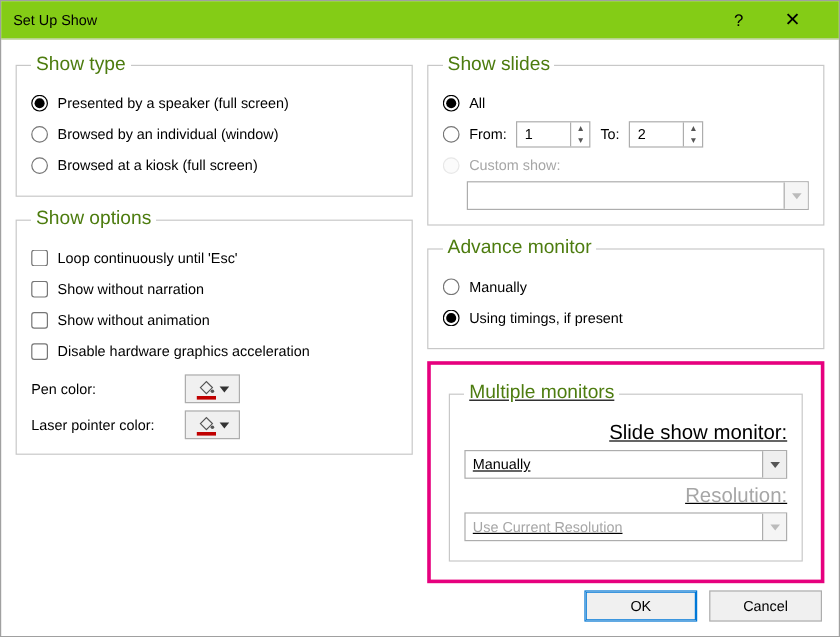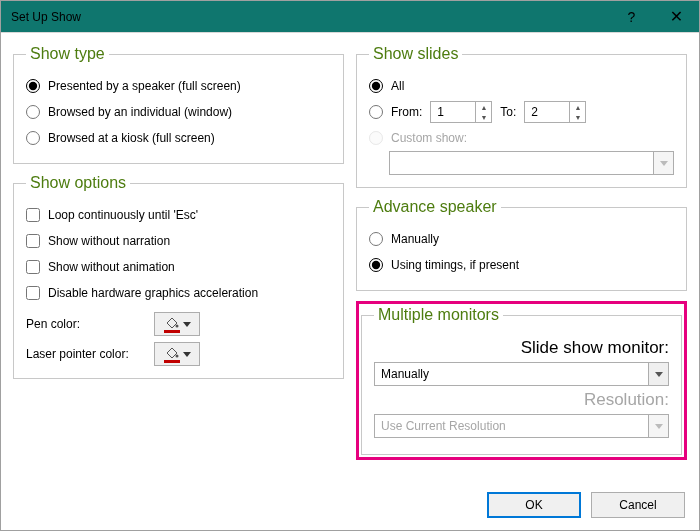--- a/index.html
+++ b/index.html
@@ -1,18 +1,18 @@
 <!DOCTYPE html>
 <html><head>
 <meta charset="utf-8">
 <style>
   * { box-sizing: border-box; }
   body { margin: 0; padding: 0; font-family: "Segoe UI", Tahoma, sans-serif; font-size: 12px; background: #fff; color: #000; }
   .window { width: 700px; height: 531px; background: #fff; border: 1px solid #a0a0a0; position: relative; }
-  .titlebar { height: 32px; display: flex; align-items: center; padding: 0 0 0 10px; background: #0f766e; border-bottom: 1px solid #d8d8d8; }
+  .titlebar { height: 32px; display: flex; align-items: center; padding: 0 16px 0 10px; background: #84cc16; border-bottom: 1px solid #d8d8d8; }
   .titlebar .title { flex: 1; font-size: 12px; }
   .titlebar .btn { width: 45px; height: 32px; display: flex; align-items: center; justify-content: center; font-size: 14px; }
   .titlebar .close { font-size: 16px; }
   .body { display: flex; padding: 12px 12px 0 12px; gap: 12px; }
   .col { flex: 1; }
   fieldset { border: 1px solid #c8c8c8; border-radius: 0; margin: 0 0 10px 0; padding: 10px 12px 12px 12px; position: relative; }
   legend { font-size: 16px; padding: 0 4px; color: #4d7c0f; }
   .opt { display: flex; align-items: center; height: 26px; }
   .opt input[type=radio], .opt input[type=checkbox] { width: 14px; height: 14px; margin: 0 8px 0 0; accent-color: #000; }
   .opt label { font-size: 12px; }
@@ -27,21 +27,21 @@
   .spin .val { width: 44px; padding: 0 6px; font-size: 12px; }
   .spin .arrows { width: 16px; display: flex; flex-direction: column; border-left: 1px solid #adadad; height: 100%; }
   .spin .arrows div { flex: 1; display: flex; align-items: center; justify-content: center; font-size: 7px; color: #555; }
   .combo { display: flex; border: 1px solid #adadad; height: 24px; background: #fff; align-items: center; width: 100%; }
   .combo .val { flex: 1; padding: 0 6px; font-size: 12px; }
   .combo .arrow { width: 20px; height: 100%; border-left: 1px solid #adadad; display: flex; align-items: center; justify-content: center; background: #efefef; }
   .combo .arrow .caret { border-top-color: #555; }
   .combo.disabled { color: #a6a6a6; }
   .combo.disabled .arrow { background: #f5f5f5; }
   .combo.disabled .arrow .caret { border-top-color: #bbb; }
-  .highlight { border: 3px solid #e6007e; padding: 2px; margin-top: 2px; }
+  .highlight { border: 3px solid #e6007e; padding: 15px; margin-top: 2px; text-decoration: underline; }
   .highlight fieldset { margin-bottom: 0; }
   .buttons { position: absolute; bottom: 12px; right: 14px; display: flex; gap: 10px; }
   .btn-std { width: 94px; height: 26px; border: 1px solid #adadad; background: #f0f0f0; display: flex; align-items: center; justify-content: center; font-size: 12px; }
   .btn-std.default { border: 1px solid #0078d7; box-shadow: inset 0 0 0 1px #0078d7; }
   .spacer4 { height: 4px; }
   .label-block { font-size: 17px; margin: 4px 0 4px 0; text-align: right; }
   .opt.disabled input { opacity: 0.5; }
   .from-row { display: flex; align-items: center; gap: 8px; height: 26px; }
   .checkmark { width: 14px; height: 14px; border: 1px solid #333; display: inline-flex; align-items: center; justify-content: center; margin-right: 8px; background: #fff; }
   .checkmark svg { display: block; }
@@ -154,21 +154,21 @@
         </div>
         <div class="combo disabled" style="margin-left:20px;width:calc(100% - 20px)">
           <div class="val"></div>
           <div class="arrow">
               <div class="caret"></div>
             </div>
         </div>
       </fieldset>
 
       <fieldset>
-        <legend>Advance speaker</legend>
+        <legend>Advance monitor</legend>
         <div class="opt">
           <input type="radio" style="">
           <label>Manually</label>
         </div>
         <div class="opt">
           <input type="radio" checked="" style="">
           <label>Using timings, if present</label>
         </div>
       </fieldset>
 

